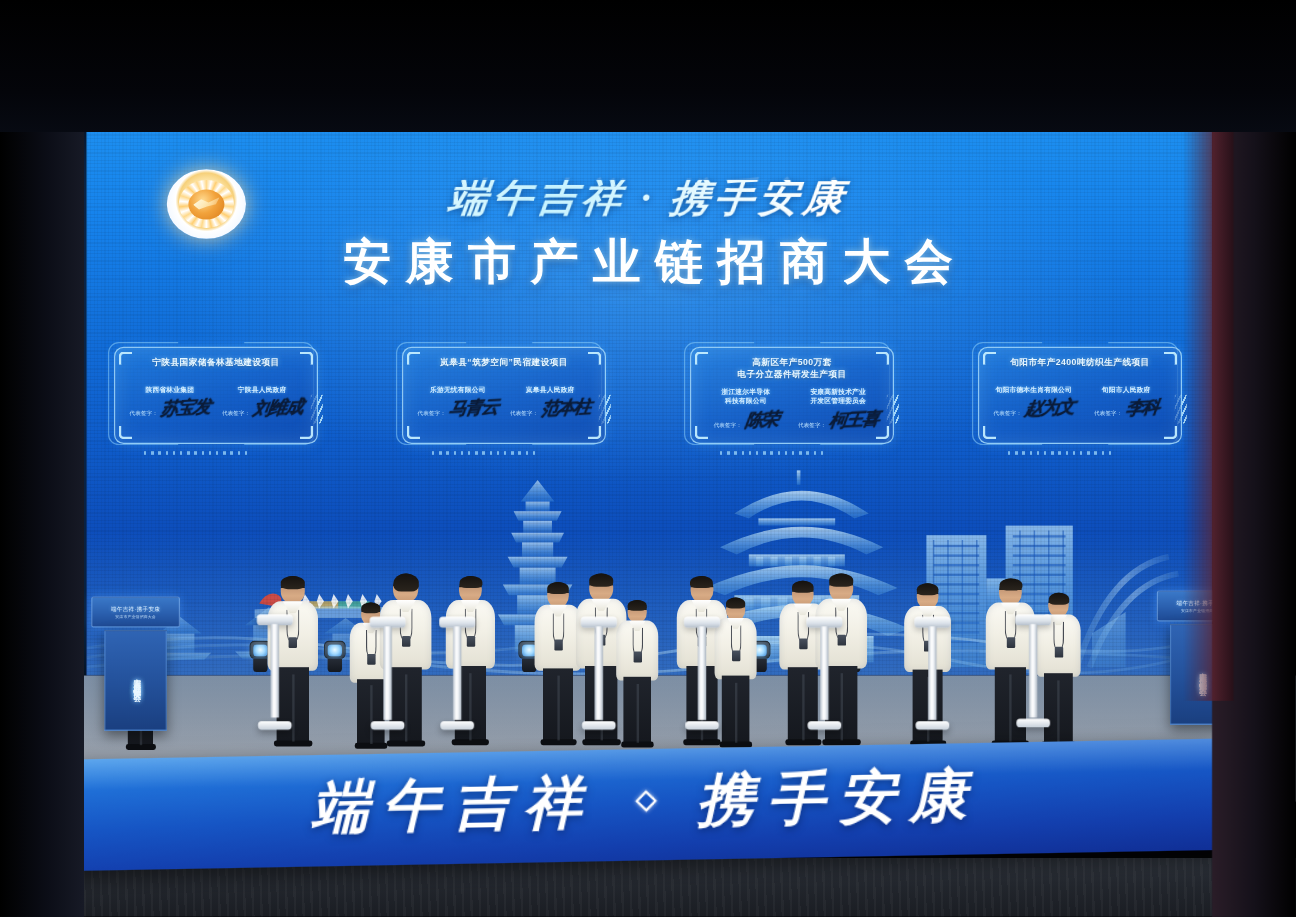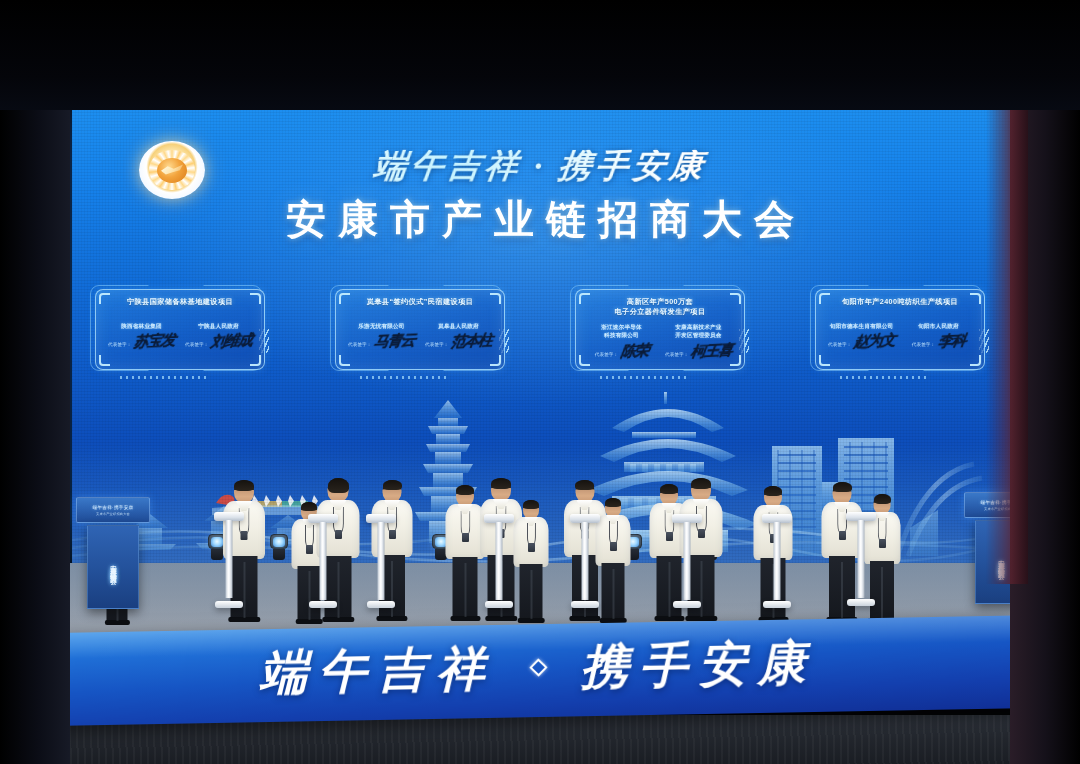--- a/index.html
+++ b/index.html
@@ -691,21 +691,21 @@
     </div>
 
     <div class="card-outer">
       <span class="hash"></span>
       <span class="dots"></span>
       <div class="card">
         <span class="tick tl"></span>
         <span class="tick tr"></span>
         <span class="tick bl"></span>
         <span class="tick br"></span>
-        <div class="card-title">岚皋县“签约仪式”民宿建设项目</div>
+        <div class="card-title">岚皋县“筑梦空间”民宿建设项目</div>
         <div class="parties">
           <div class="party">
             <div class="party-name">乐游无忧有限公司</div>
             <div class="sign-row">
               <span class="sign-label">代表签字：</span>
               <span class="signature">马青云</span>
             </div>
           </div>
           <div class="party">
             <div class="party-name">岚皋县人民政府</div>

